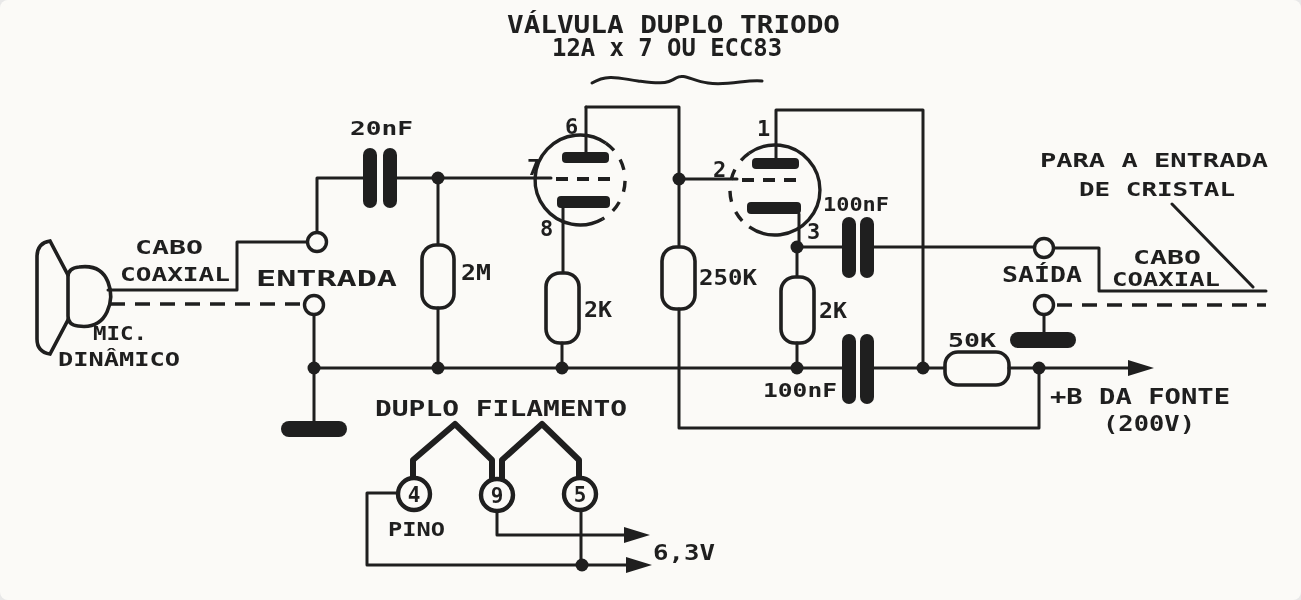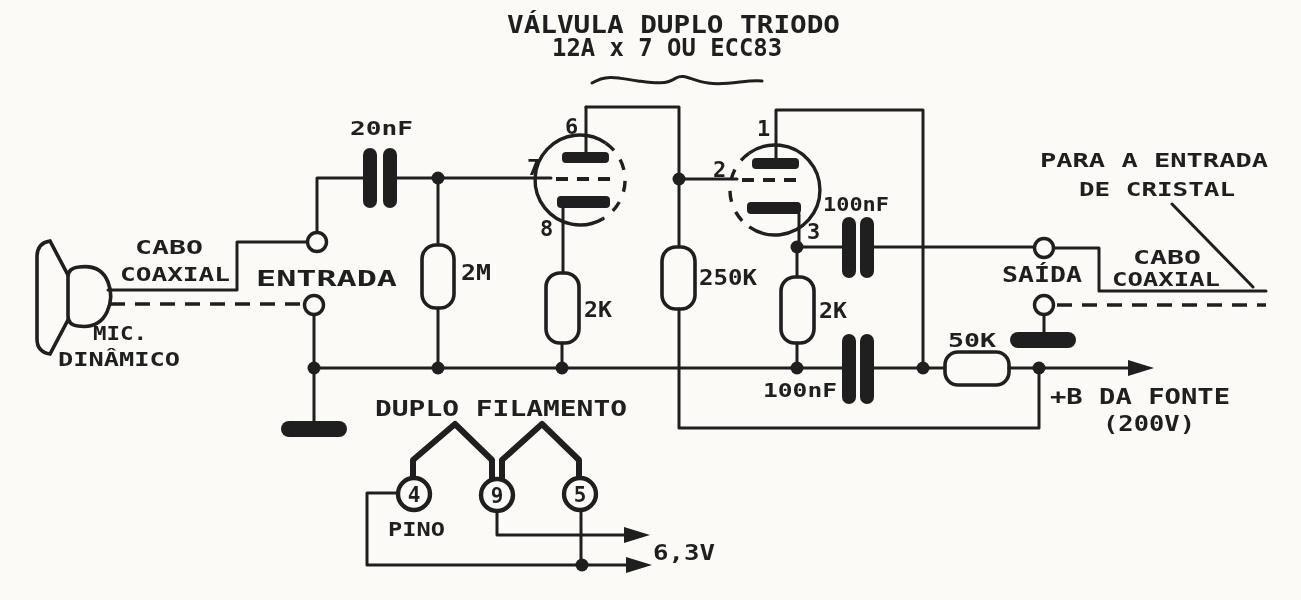--- a/index.html
+++ b/index.html
@@ -1,16 +1,16 @@
 <!DOCTYPE html>
 <html><head>
 <meta charset="utf-8">
 <style>
   html,body{margin:0;padding:0;background:#e8e8e8;}
-  .canvas{position:relative;width:1301px;height:600px;background:#fbfaf7;overflow:hidden;}
+  .canvas{position:relative;width:1301px;height:600px;background:#fbfaf7;overflow:hidden;border-radius:8px;}
   svg{position:absolute;left:0;top:0;}
   .wire{stroke:#1f1f1f;stroke-width:3;fill:none;stroke-linecap:round;stroke-linejoin:round;}
   .wire-thick{stroke:#1f1f1f;stroke-width:6;fill:none;stroke-linecap:round;stroke-linejoin:round;}
   .dashwire{stroke:#1f1f1f;stroke-width:3.4;fill:none;stroke-dasharray:15,10;stroke-linecap:butt;}
   .griddash{stroke:#1f1f1f;stroke-width:4;fill:none;stroke-dasharray:12,9;stroke-linecap:butt;}
   .tube-solid{stroke:#1f1f1f;stroke-width:3.4;fill:none;}
   .tube-dash{stroke:#1f1f1f;stroke-width:3.4;fill:none;stroke-dasharray:11,11;}
   .comp{stroke:#1f1f1f;stroke-width:3.6;fill:#fbfaf7;}
   .blob{fill:#1f1f1f;stroke:none;}
   .dot{fill:#1f1f1f;stroke:none;}

